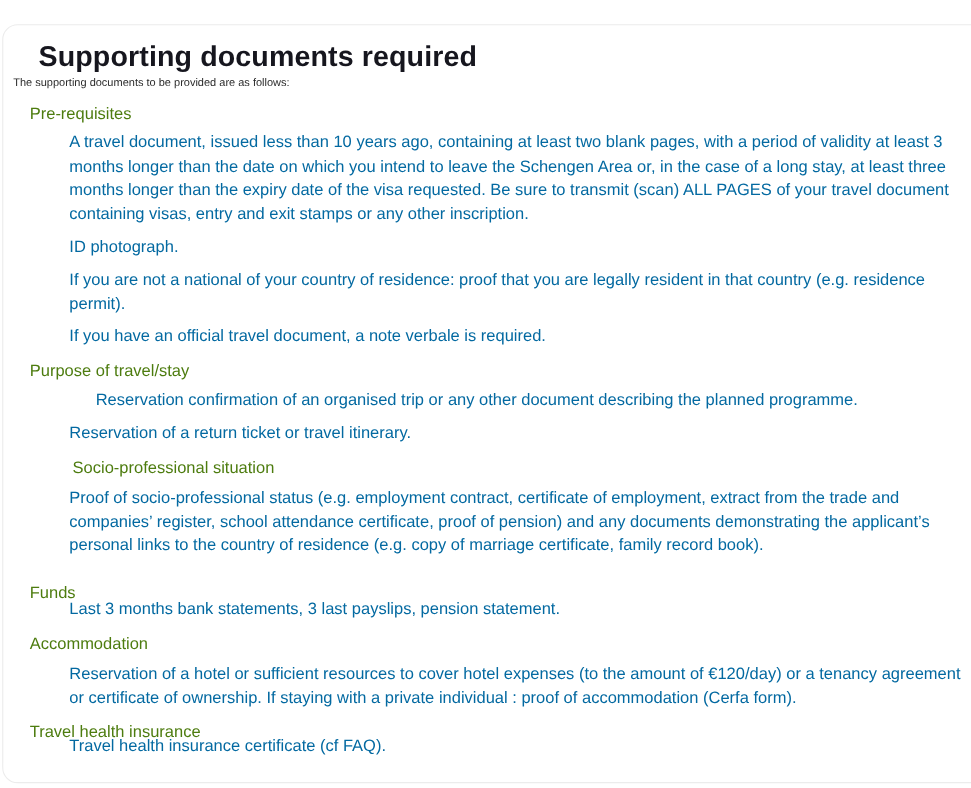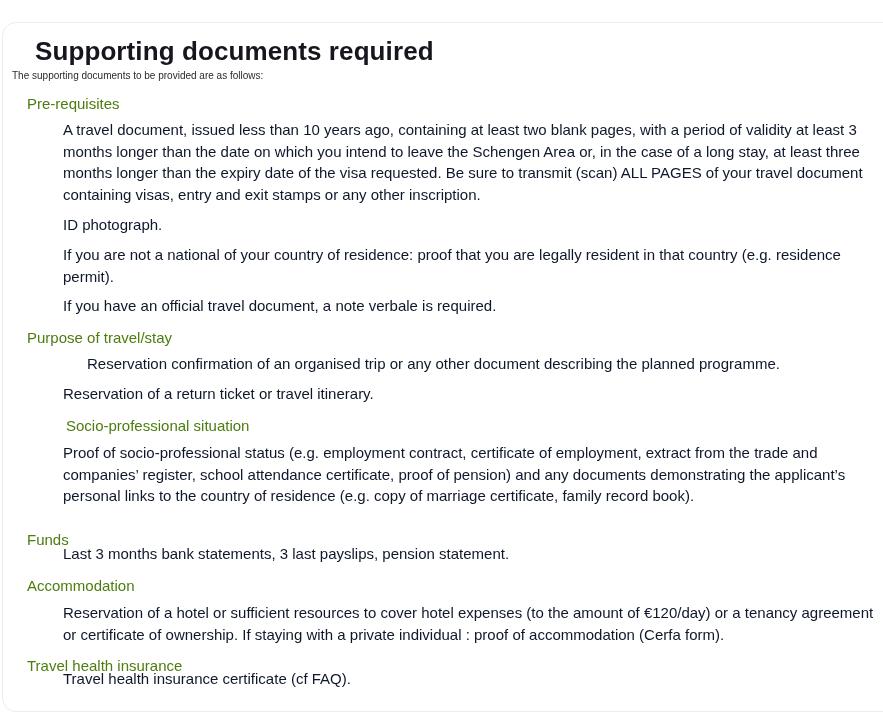--- a/index.html
+++ b/index.html
@@ -53,21 +53,21 @@
       font-weight: normal;
       color: #4d7c0f;
       line-height: 20px;
     }
     .para {
       position: absolute;
       left: 63px;
       width: 818px;
       font-size: 15px;
       line-height: 21.5px;
-      color: #0f172a;
+      color: #0369a1;
     }
   </style>
 </head>
 <body>
 
 <div class="frame"></div>
 
 <div class="legend">Supporting documents required</div>
 
 <div class="intro">The supporting documents to be provided are as follows:</div>

